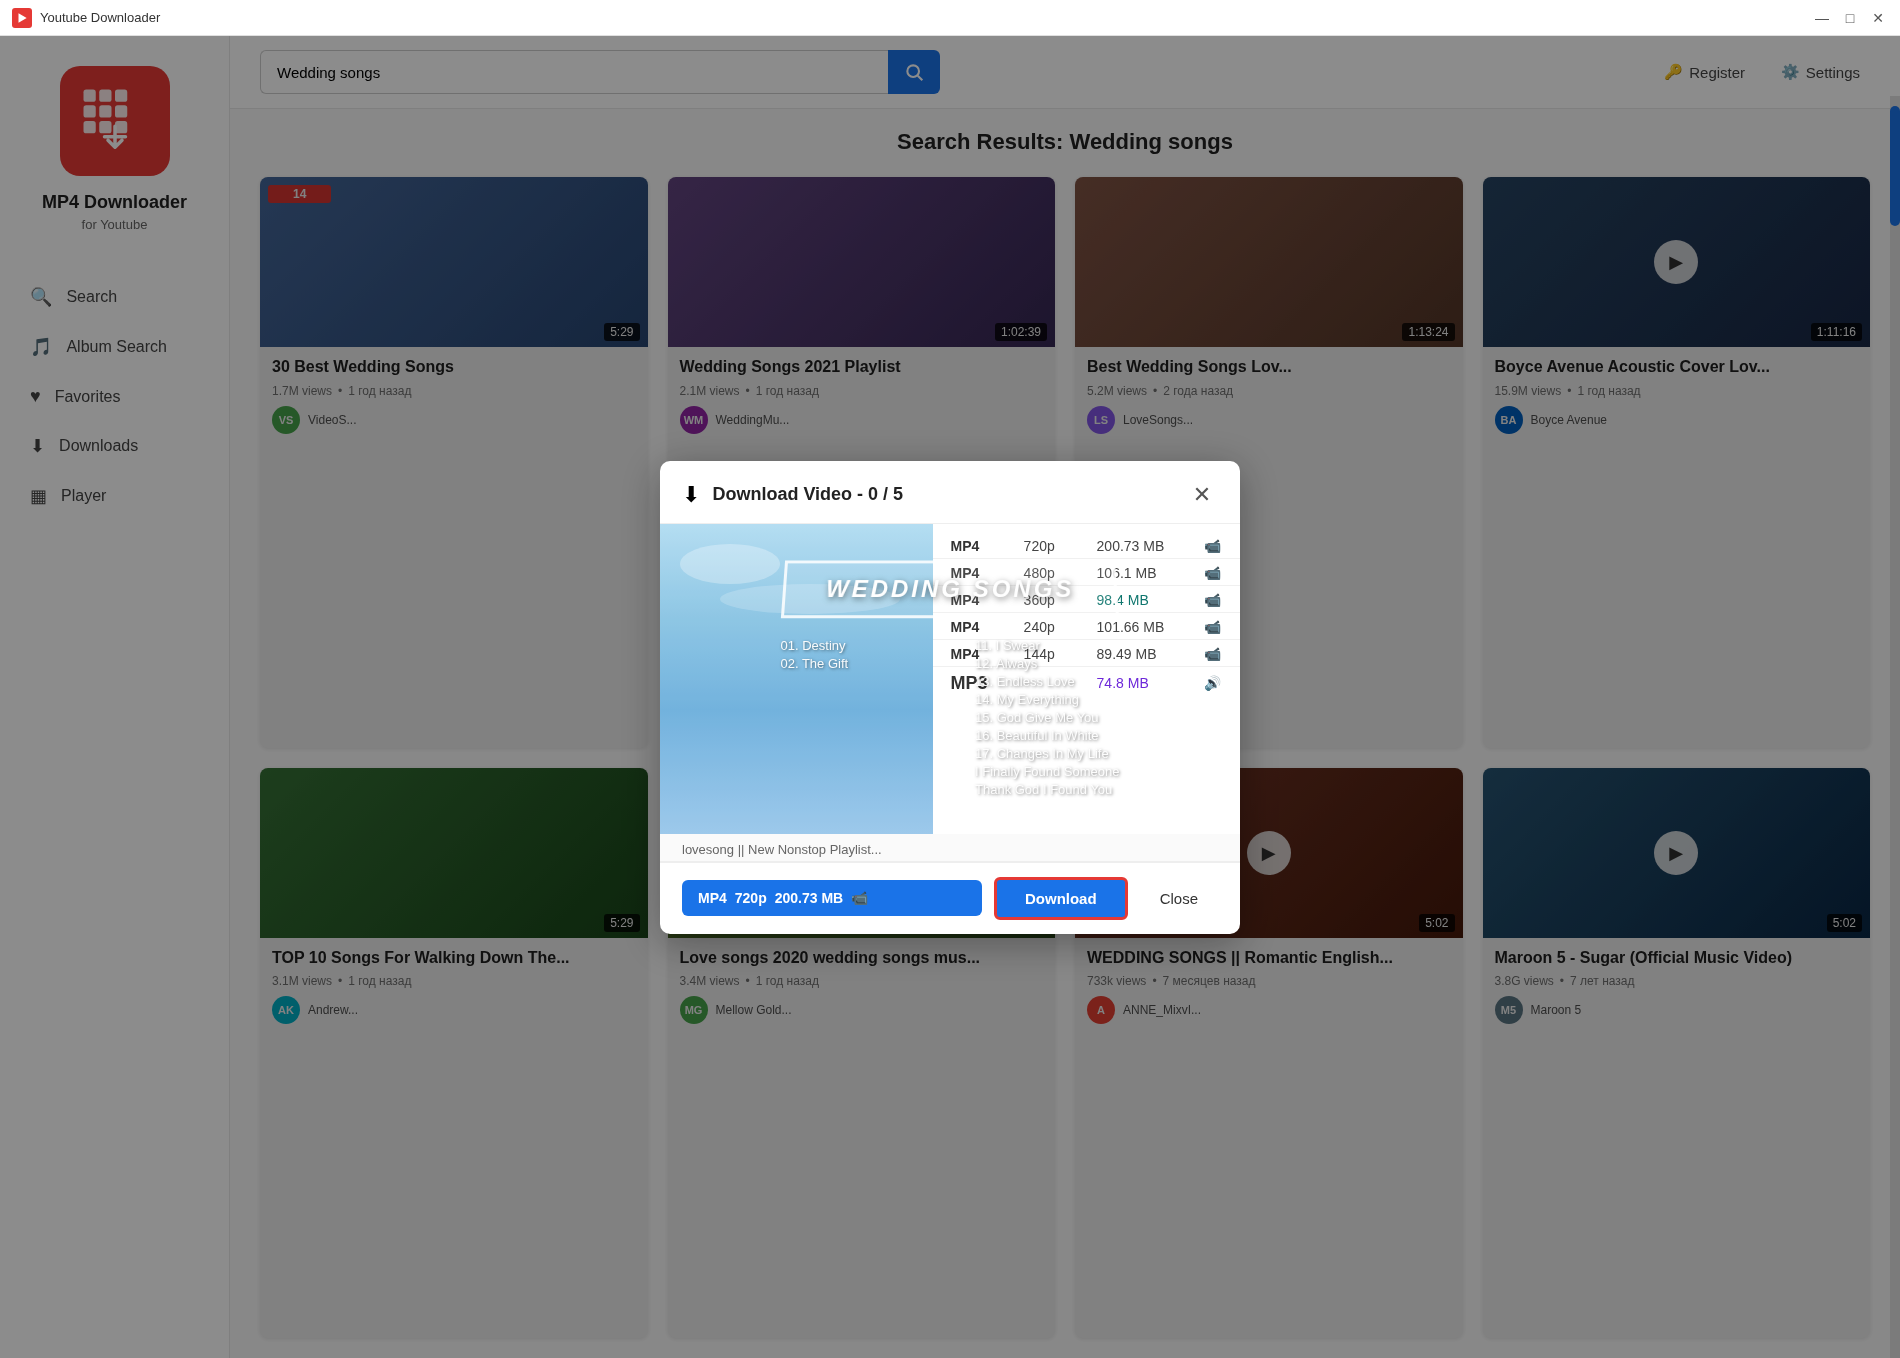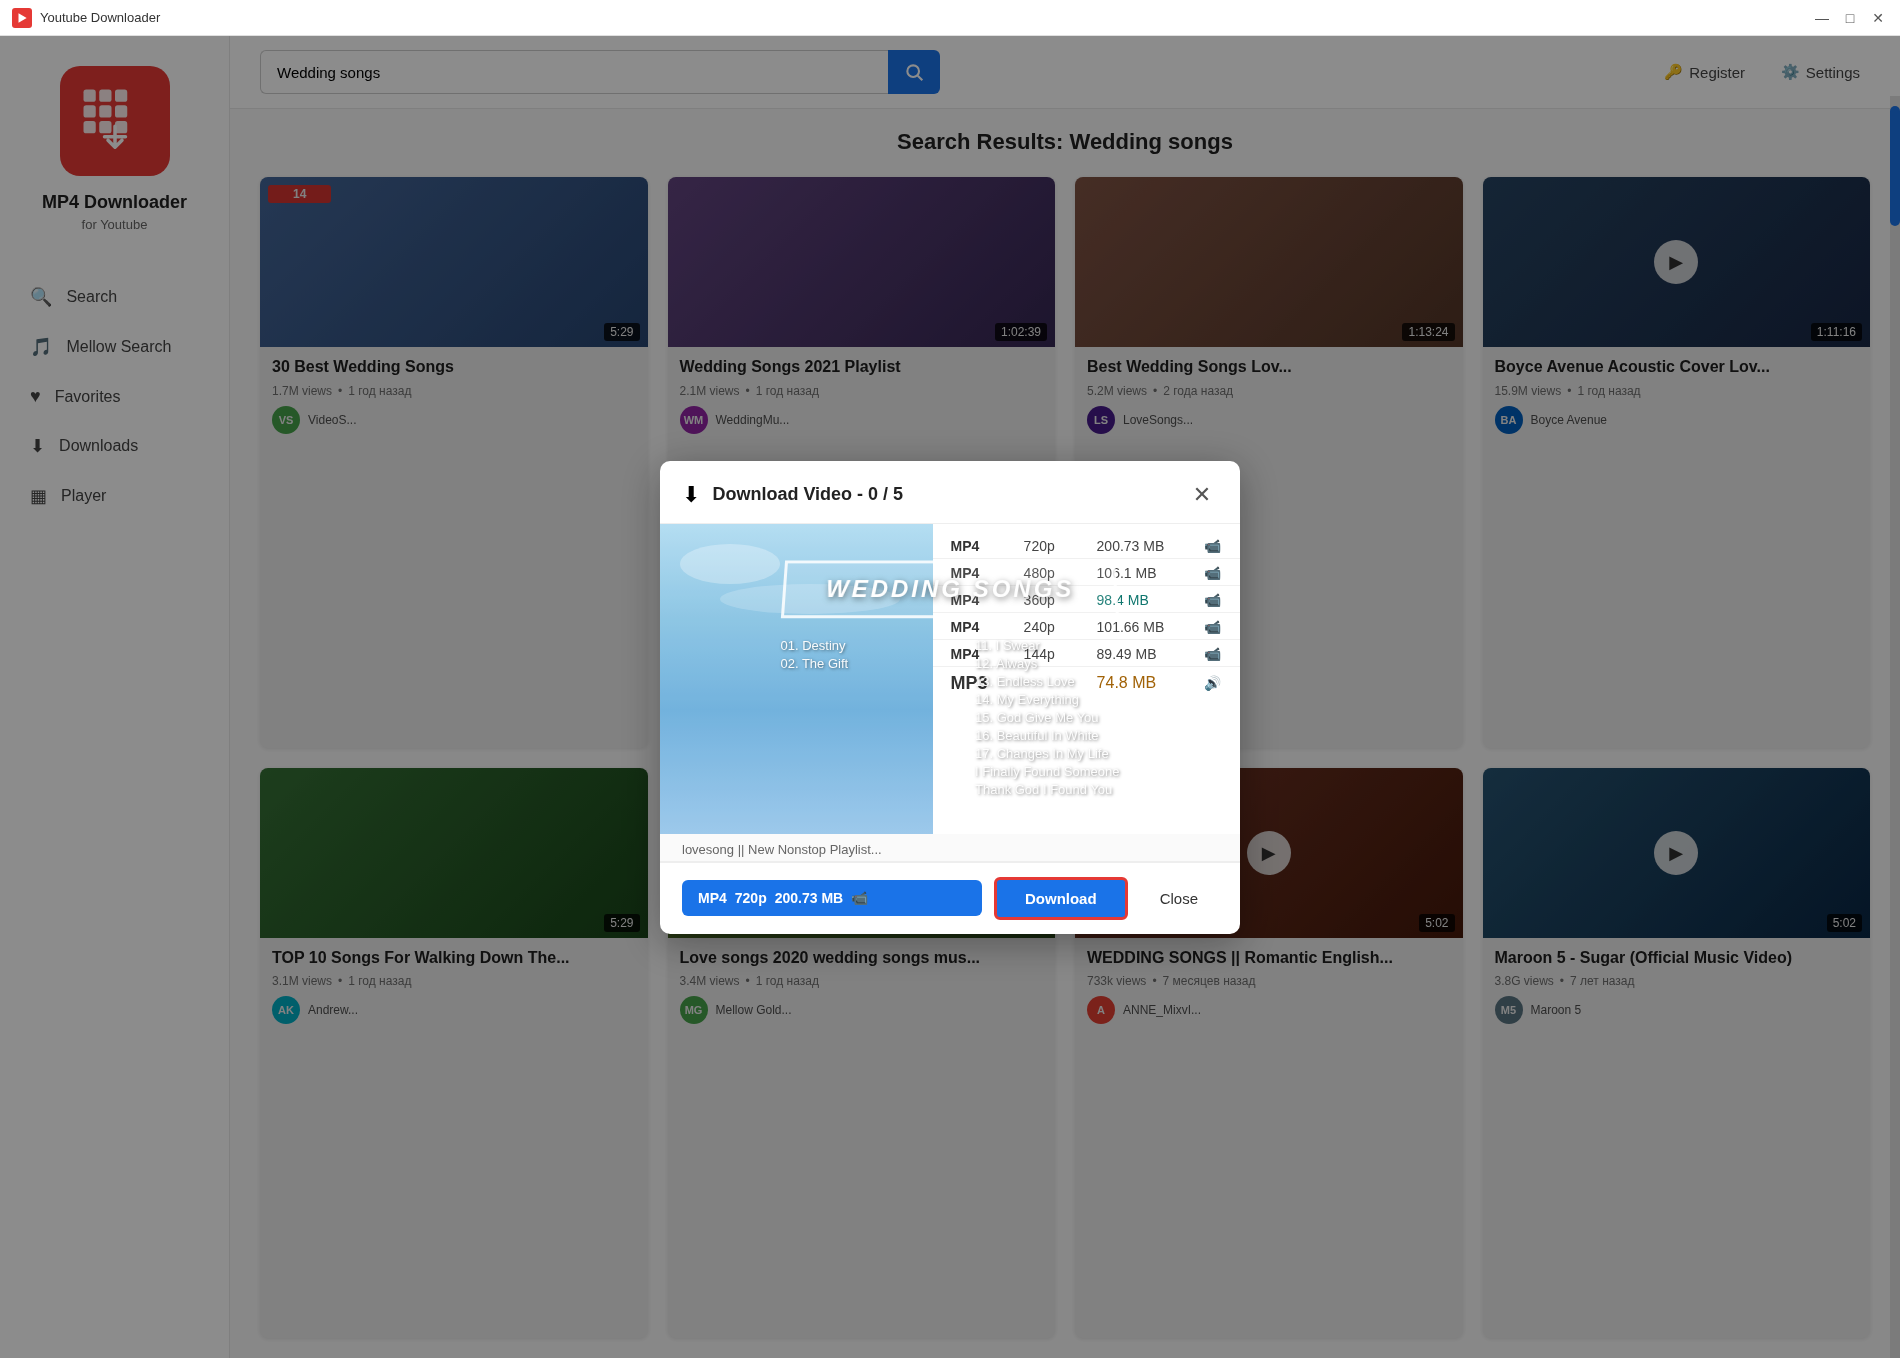--- a/index.html
+++ b/index.html
@@ -318,21 +318,21 @@
     </div>
     <div class="sidebar-app-name">MP4 Downloader</div>
     <div class="sidebar-app-sub">for Youtube</div>
     <nav class="sidebar-nav">
       <div class="sidebar-item">
         <span class="sidebar-item-icon">🔍</span>
         <span>Search</span>
       </div>
       <div class="sidebar-item">
         <span class="sidebar-item-icon">🎵</span>
-        <span>Mellow Search</span>
+        <span>Album Search</span>
       </div>
       <div class="sidebar-item">
         <span class="sidebar-item-icon">♥</span>
         <span>Favorites</span>
       </div>
       <div class="sidebar-item">
         <span class="sidebar-item-icon">⬇</span>
         <span>Downloads</span>
       </div>
       <div class="sidebar-item">
@@ -412,21 +412,21 @@
           <div class="video-duration">1:13:24</div>
         </div>
         <div class="video-info">
           <div class="video-title">Best Wedding Songs Lov...</div>
           <div class="video-meta">
             <span>5.2M views</span>
             <span>•</span>
             <span>2 года назад</span>
           </div>
           <div class="video-channel">
-            <div class="channel-avatar" style="background:#4c1d95;">LS</div>
+            <div class="channel-avatar" style="background:#8b5cf6;">LS</div>
             <span class="channel-name">LoveSongs...</span>
           </div>
         </div>
       </div>
 
       <div class="video-card">
         <div class="video-thumb" style="background: linear-gradient(135deg, #2a4a6a, #1a2a4a);">
           <div class="video-duration">1:11:16</div>
           <div class="video-play">▶</div>
         </div>
@@ -601,21 +601,21 @@
         </div>
         <div style="padding:6px 18px 4px;display:flex;align-items:center;justify-content:space-between;border-bottom:1px solid #f0f0f0;">
           <span style="width:55px;font-size:14px;font-weight:600;color:#333;">MP4</span>
           <span style="width:55px;font-size:14px;color:#444;">144p</span>
           <span style="width:90px;font-size:14px;color:#444;">89.49 MB</span>
           <span style="font-size:14px;">📹</span>
         </div>
         <div style="padding:6px 18px 4px;display:flex;align-items:center;justify-content:space-between;">
           <span style="width:55px;font-size:18px;font-weight:600;color:#333;">MP3</span>
           <span style="width:55px;font-size:14px;color:#444;"></span>
-          <span style="width:90px;font-size:16px;color:#a16207;">74.8 MB</span>
+          <span style="width:90px;font-size:14px;color:#6d28d9;">74.8 MB</span>
           <span style="font-size:14px;">🔊</span>
         </div>
       </div>
     </div>
 
     <div style="padding:8px 22px 4px;font-size:13px;color:#666;background:#fafafa;border-bottom:1px solid #eee;">
       <span>lovesong || New Nonstop Playlist...</span>
     </div>
 
     <div class="modal-footer">

